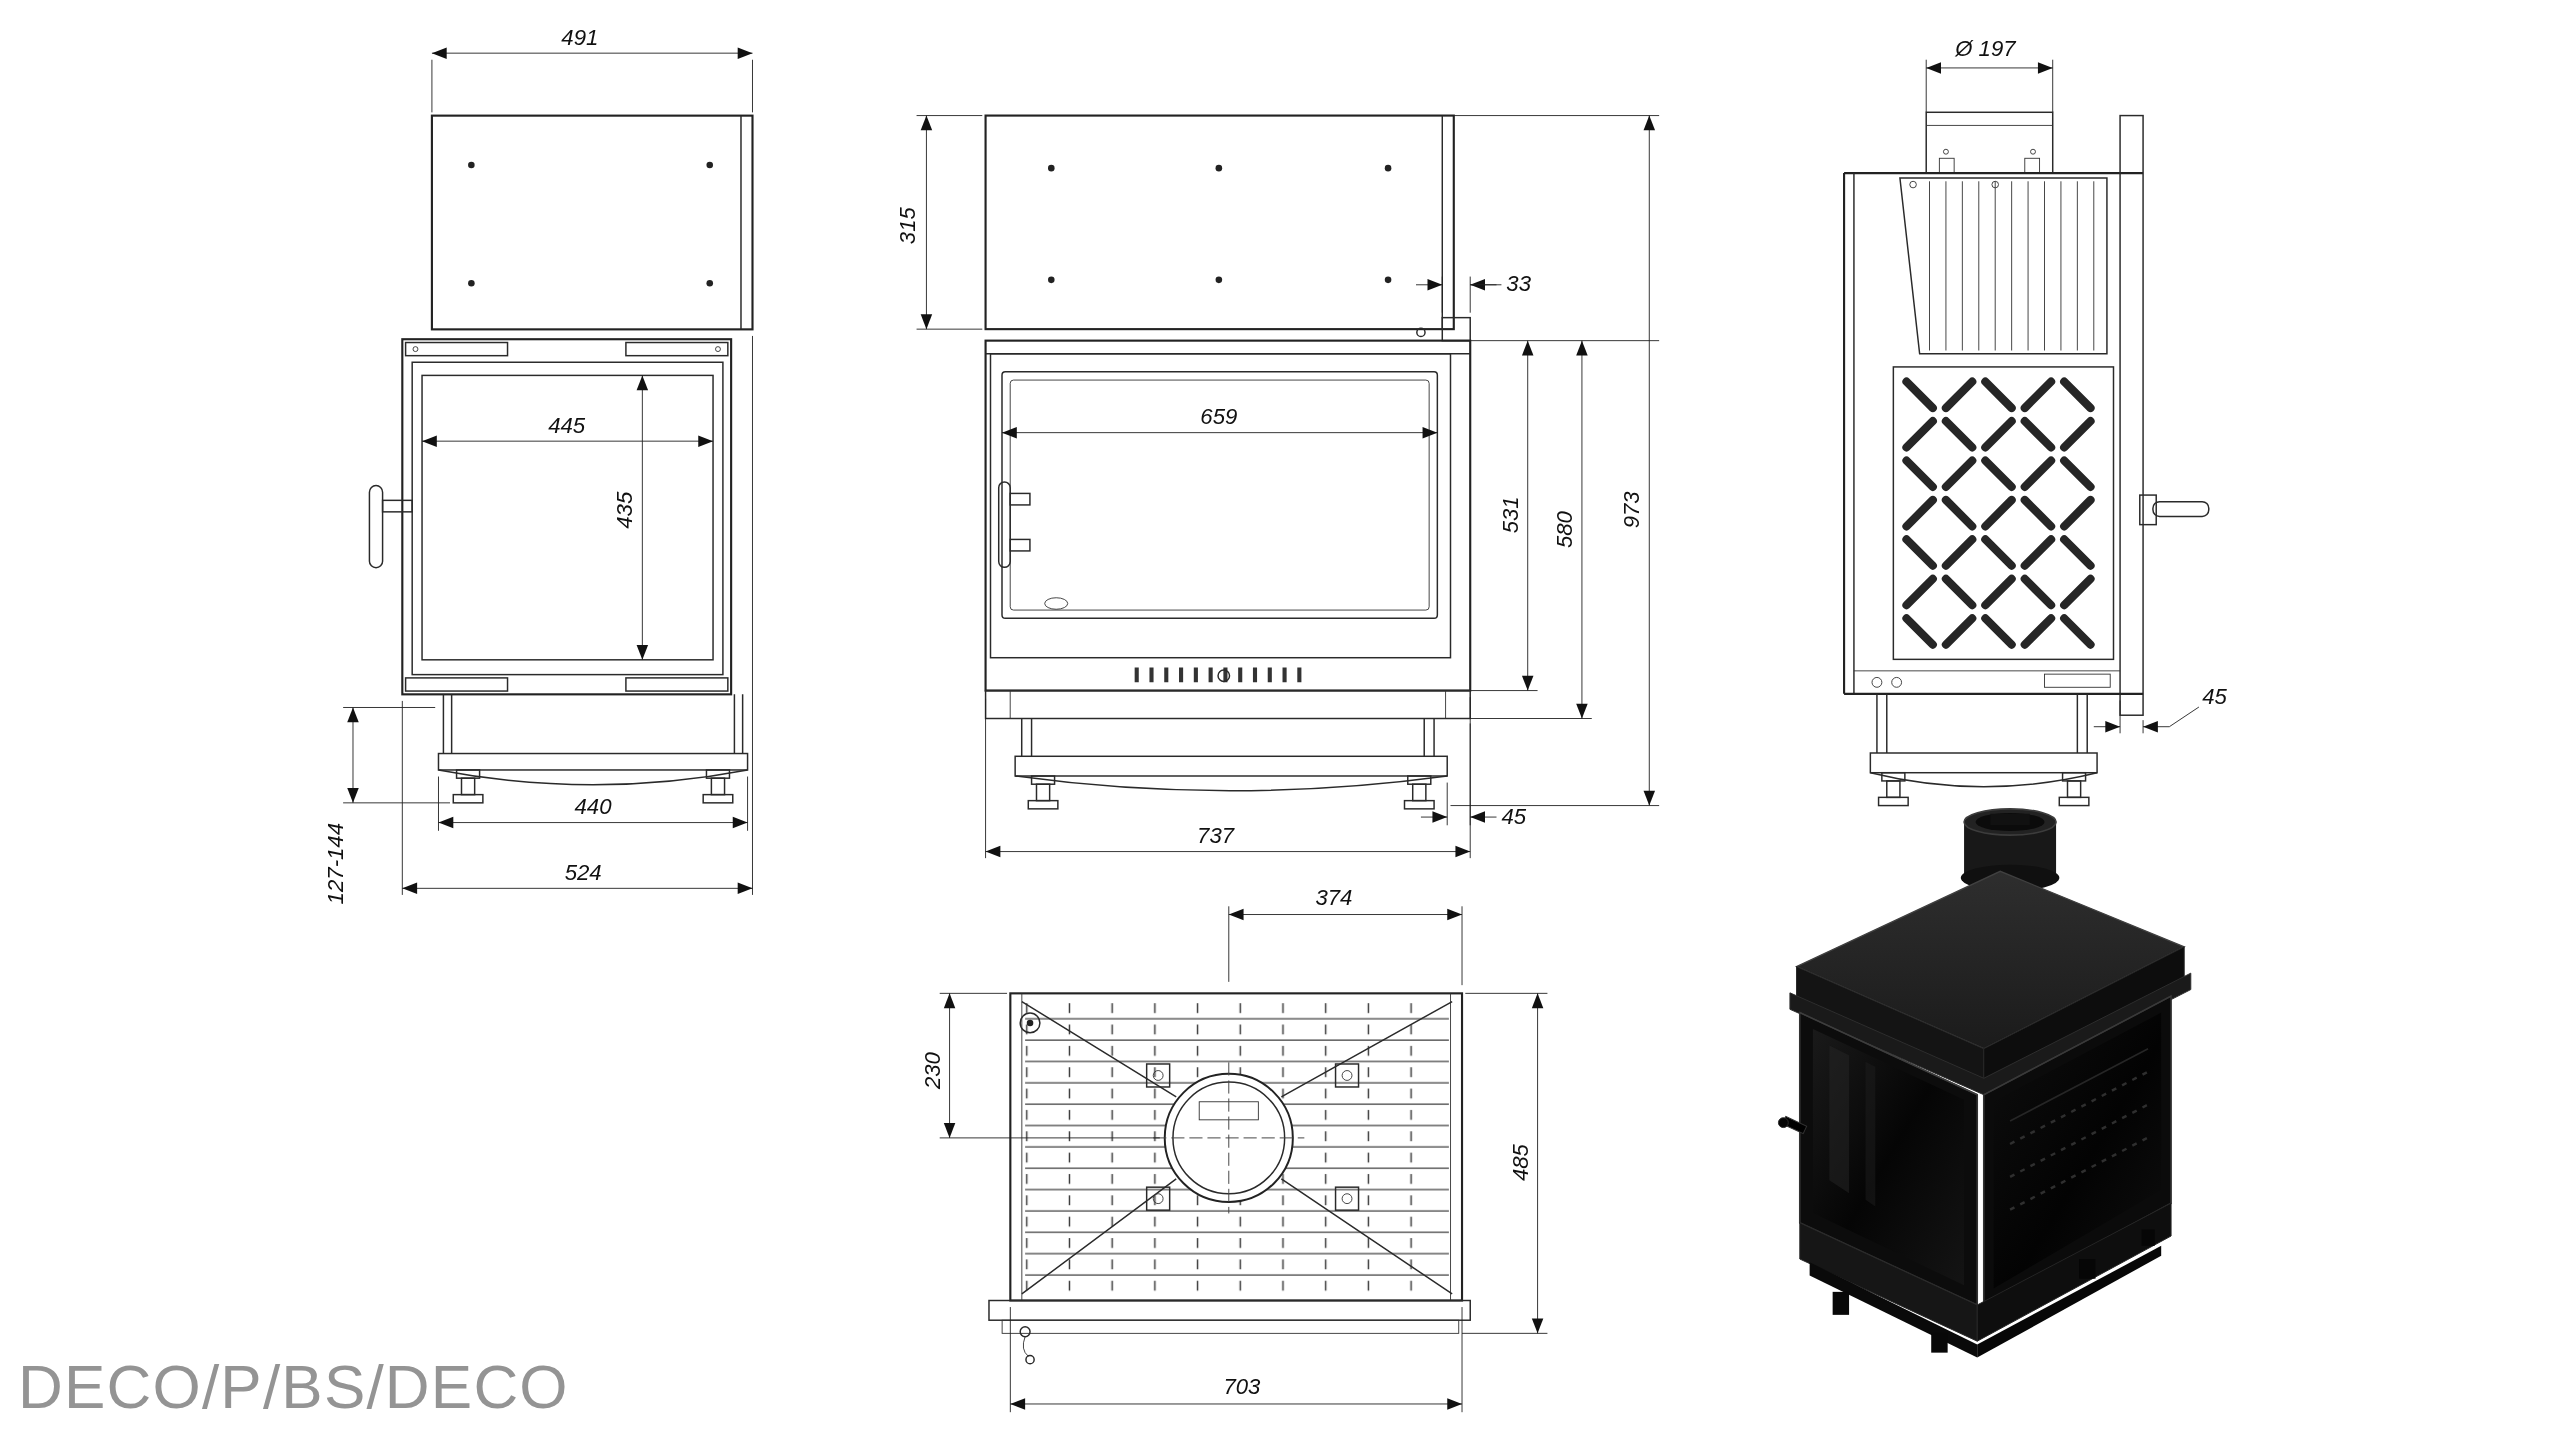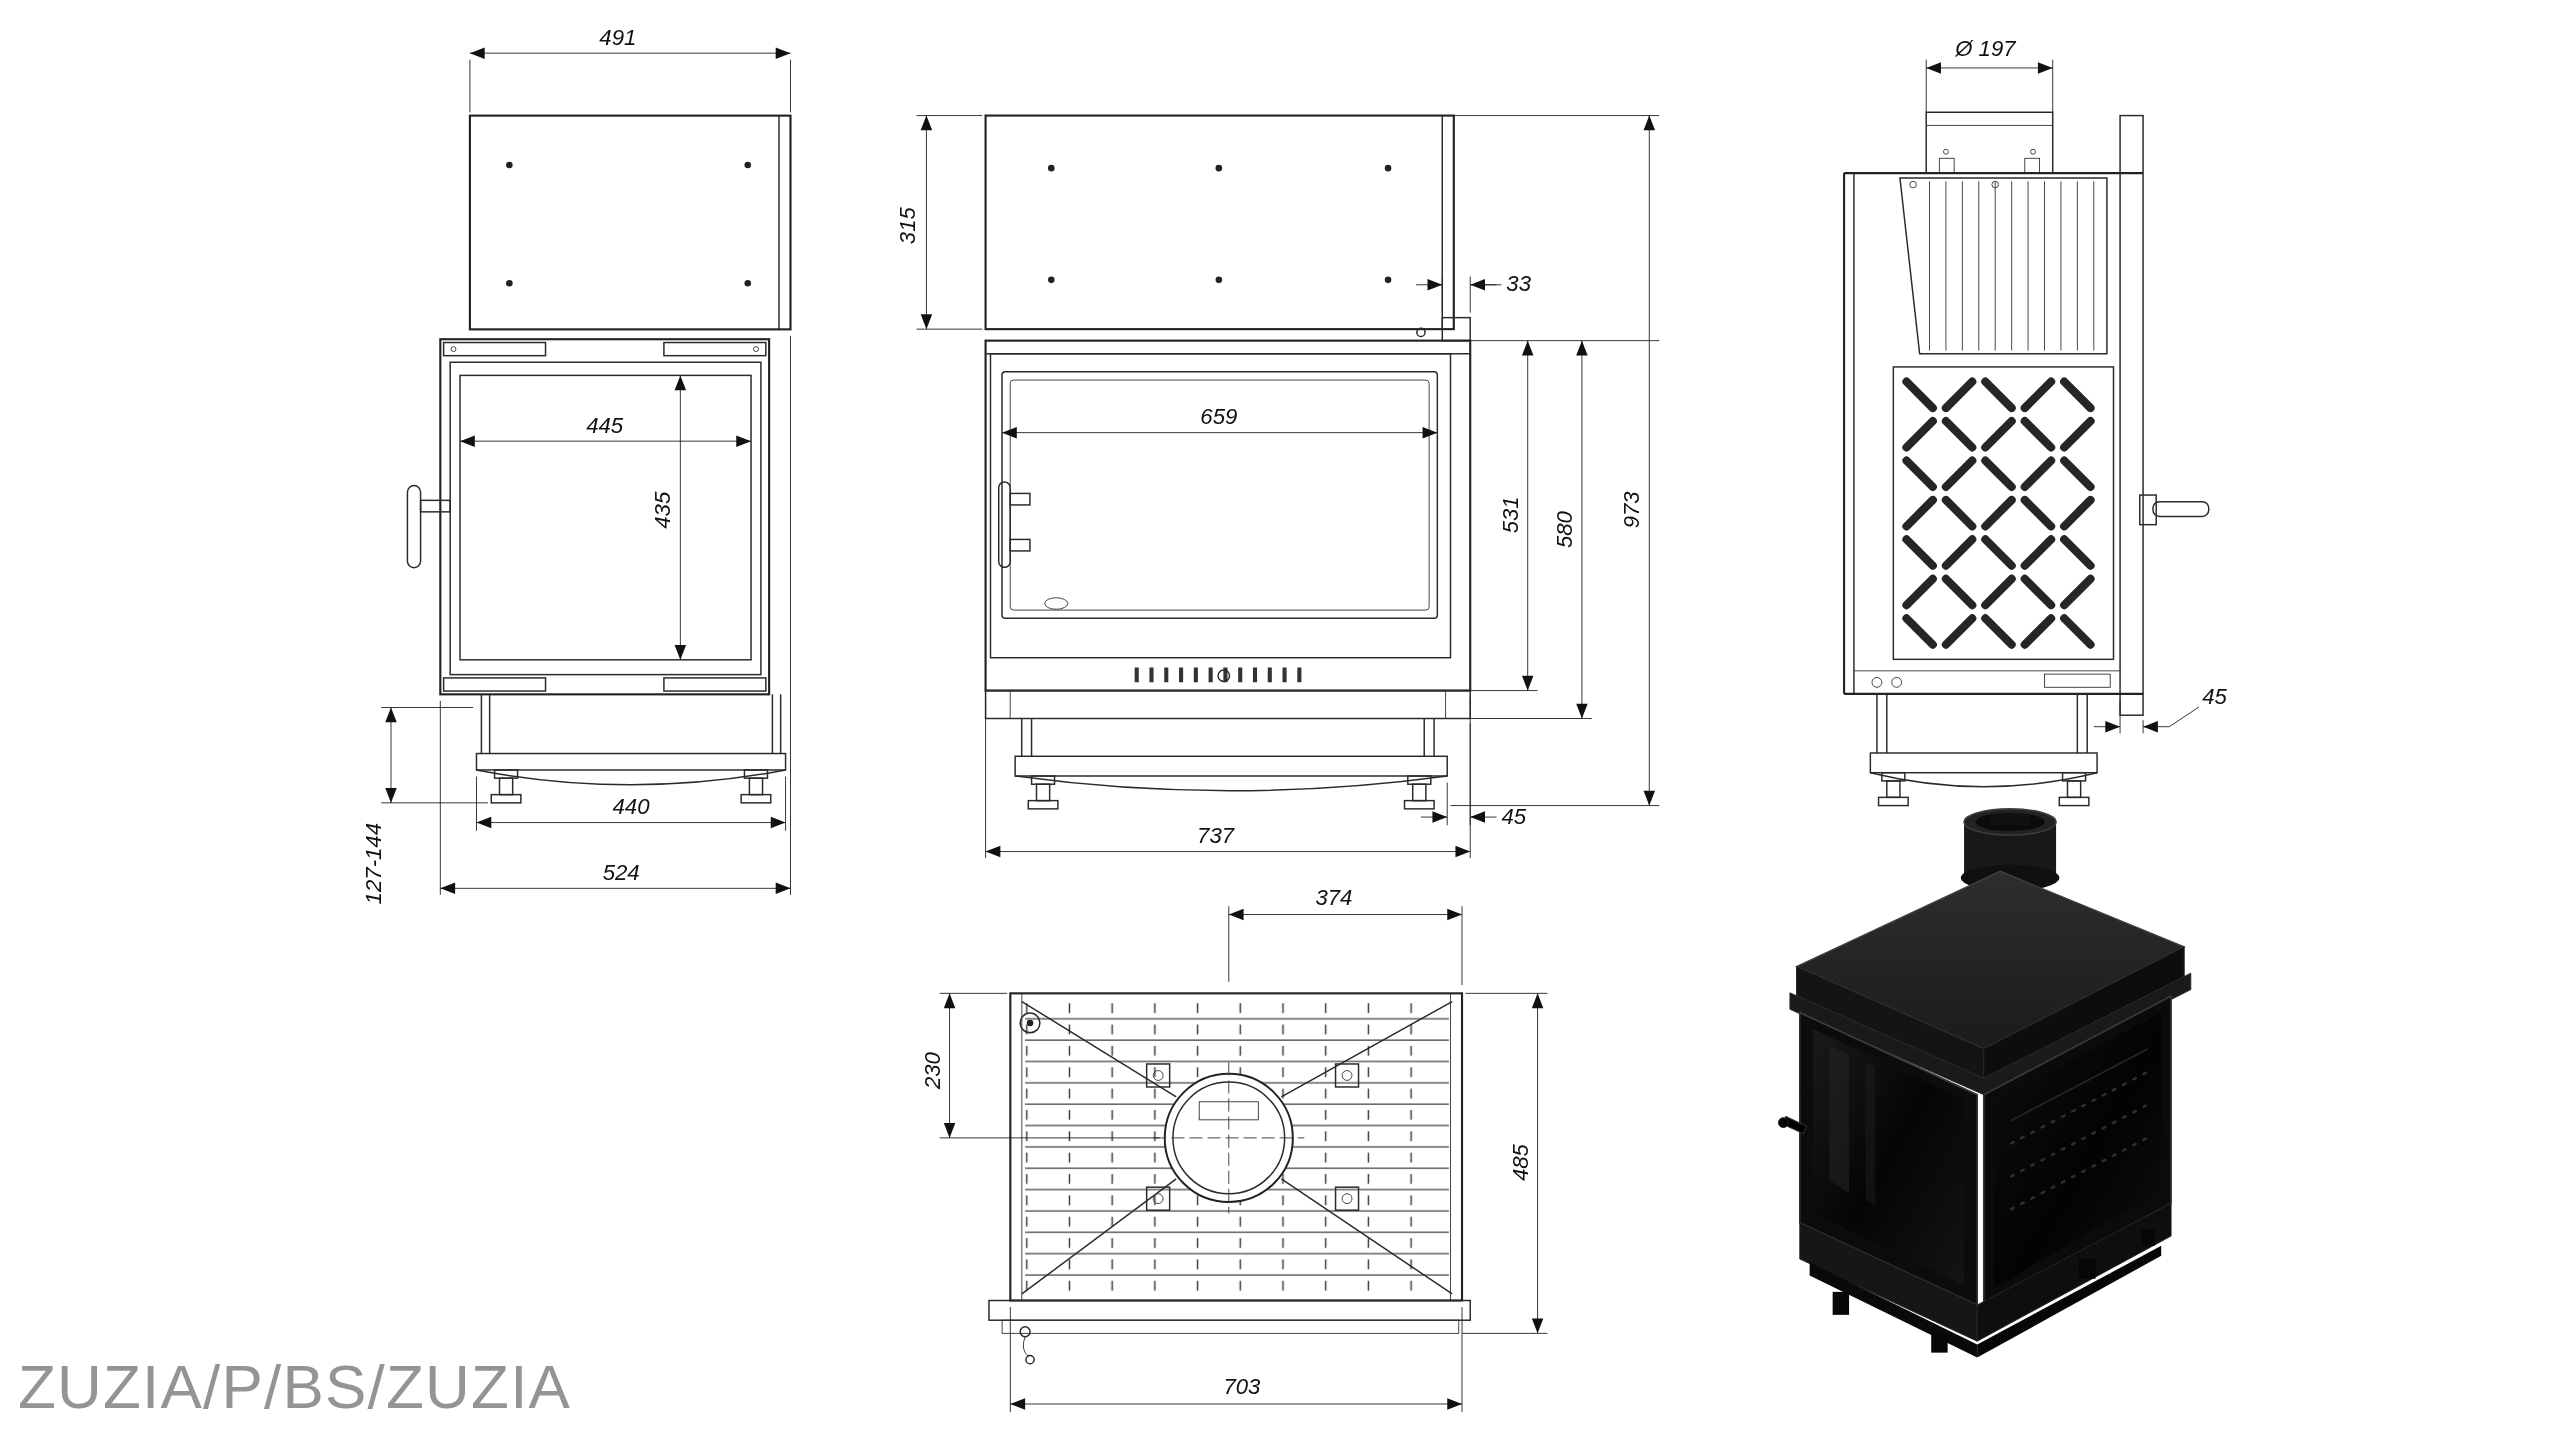--- a/index.html
+++ b/index.html
@@ -22,21 +22,21 @@
     font-size:13.5px;fill:#111;
   }
   #product-title{
     position:absolute;left:18px;top:1351px;
     font-size:62px;color:#949494;letter-spacing:1.2px;font-weight:400;
   }
 </style>
 </head>
 <body>
 
-<div class="view" style="left:320px;top:16.7px;margin-left:38px;">
+<div class="view" style="left:320px;top:16.7px;">
 <svg width="477" height="896" viewBox="0 0 290 545">
   <defs>
     <marker id="v1arrow" viewBox="0 0 10 10" refX="9.5" refY="5" markerWidth="10" markerHeight="10" orient="auto-start-reverse" markerUnits="userSpaceOnUse">
       <path d="M0.5,1.5 L9.5,5 L0.5,8.5 z" fill="#111"></path>
     </marker>
   </defs>
 
   <g>
     <path class="dim" d="M68,26 V58 M263,26 V58"></path>
     <line class="dim" x1="68" y1="22" x2="263" y2="22" marker-start="url(#v1arrow)" marker-end="url(#v1arrow)"></line>
@@ -436,14 +436,14 @@
     <polygon points="46,282 148,332 148,340 46,290" fill="#0a0a0a"></polygon>
     <polygon points="148,332 260,272 260,278 148,340" fill="#070707"></polygon>
     <rect x="60" y="300" width="10" height="14" fill="#080808"></rect>
     <rect x="120" y="325" width="10" height="12" fill="#080808"></rect>
     <rect x="210" y="280" width="10" height="12" fill="#060606"></rect>
     <rect x="248" y="262" width="8" height="10" fill="#060606"></rect>
   </g>
 </svg>
 </div>
 
-<div id="product-title">ZUZIA/P/BS/ZUZIA</div>
+<div id="product-title">DECO/P/BS/DECO</div>
 
 
 </body></html>

